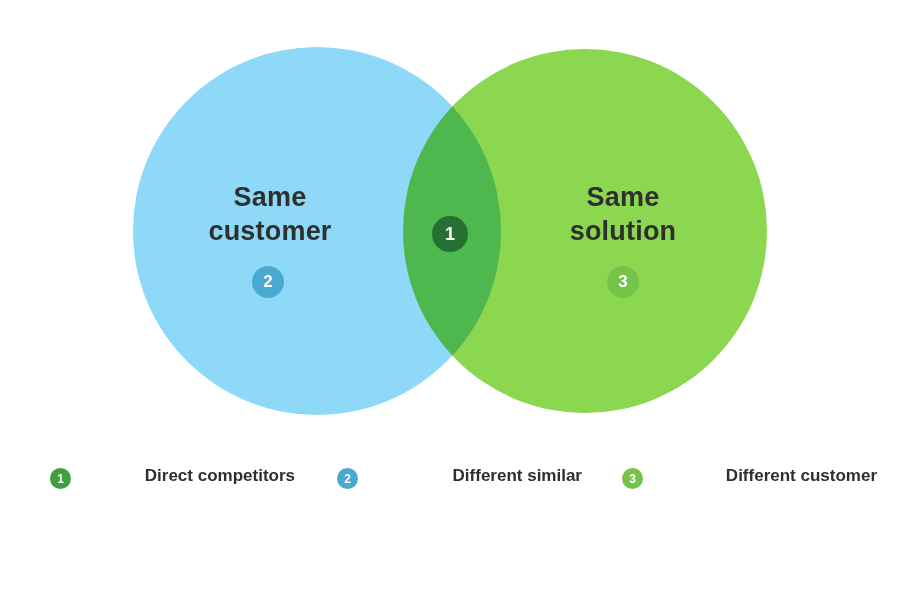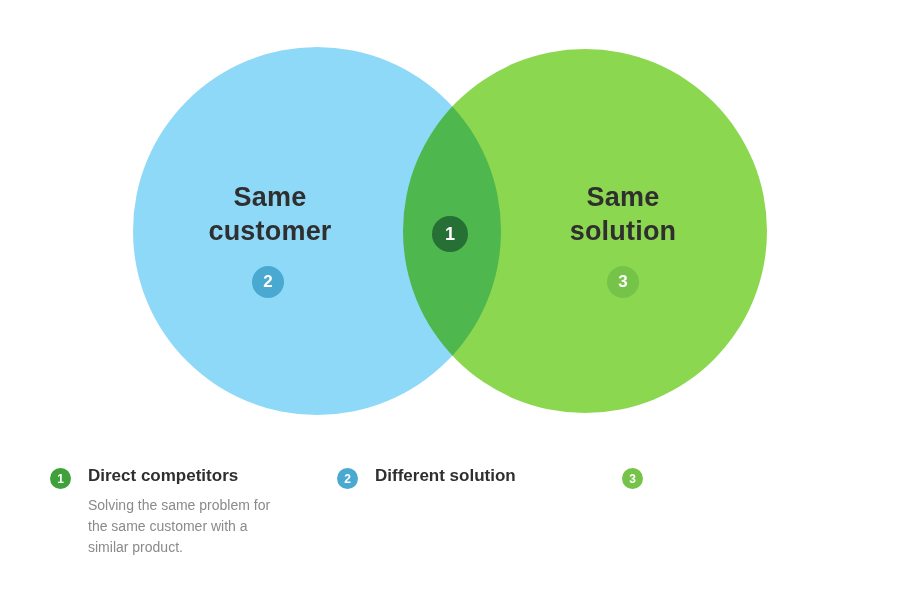--- a/index.html
+++ b/index.html
@@ -75,20 +75,21 @@
     font-size: 12px;
     display: flex;
     align-items: center;
     justify-content: center;
   }
   .legend-title {
     margin-left: 38px;
     font-size: 17px;
     font-weight: bold;
     color: #2f2f2f;
+    text-align: right;
   }
   .legend-desc {
     margin-left: 38px;
     margin-top: 9px;
     font-size: 14px;
     line-height: 1.5;
     color: #8a8a8a;
     max-width: 198px;
   }
   .legend-item-3 .legend-desc { max-width: 225px; }
@@ -106,25 +107,25 @@
   <div class="circle-label label-right">Same
 solution</div>
 
   <div class="badge badge-overlap" style="background: rgb(38, 111, 53);">1</div>
   <div class="badge badge-left" style="background: rgb(73, 169, 209);">2</div>
   <div class="badge badge-right" style="background: rgb(118, 195, 74);">3</div>
 
   <div class="legend-item legend-item-1">
     <div class="legend-badge" style="background: rgb(63, 160, 60);">1</div>
     <div class="legend-title">Direct competitors</div>
-    <div class="legend-desc">Solving the same problem for the same customer with a similar product.</div>
   </div>
 
   <div class="legend-item legend-item-2">
     <div class="legend-badge" style="background: rgb(73, 169, 209);">2</div>
-    <div class="legend-title">Different solution</div>
+    <div class="legend-title">Different similar</div>
   </div>
 
   <div class="legend-item legend-item-3">
     <div class="legend-badge" style="background: rgb(118, 195, 74);">3</div>
+    <div class="legend-title">Different customer</div>
   </div>
 
 </div>
 
 </body></html>

